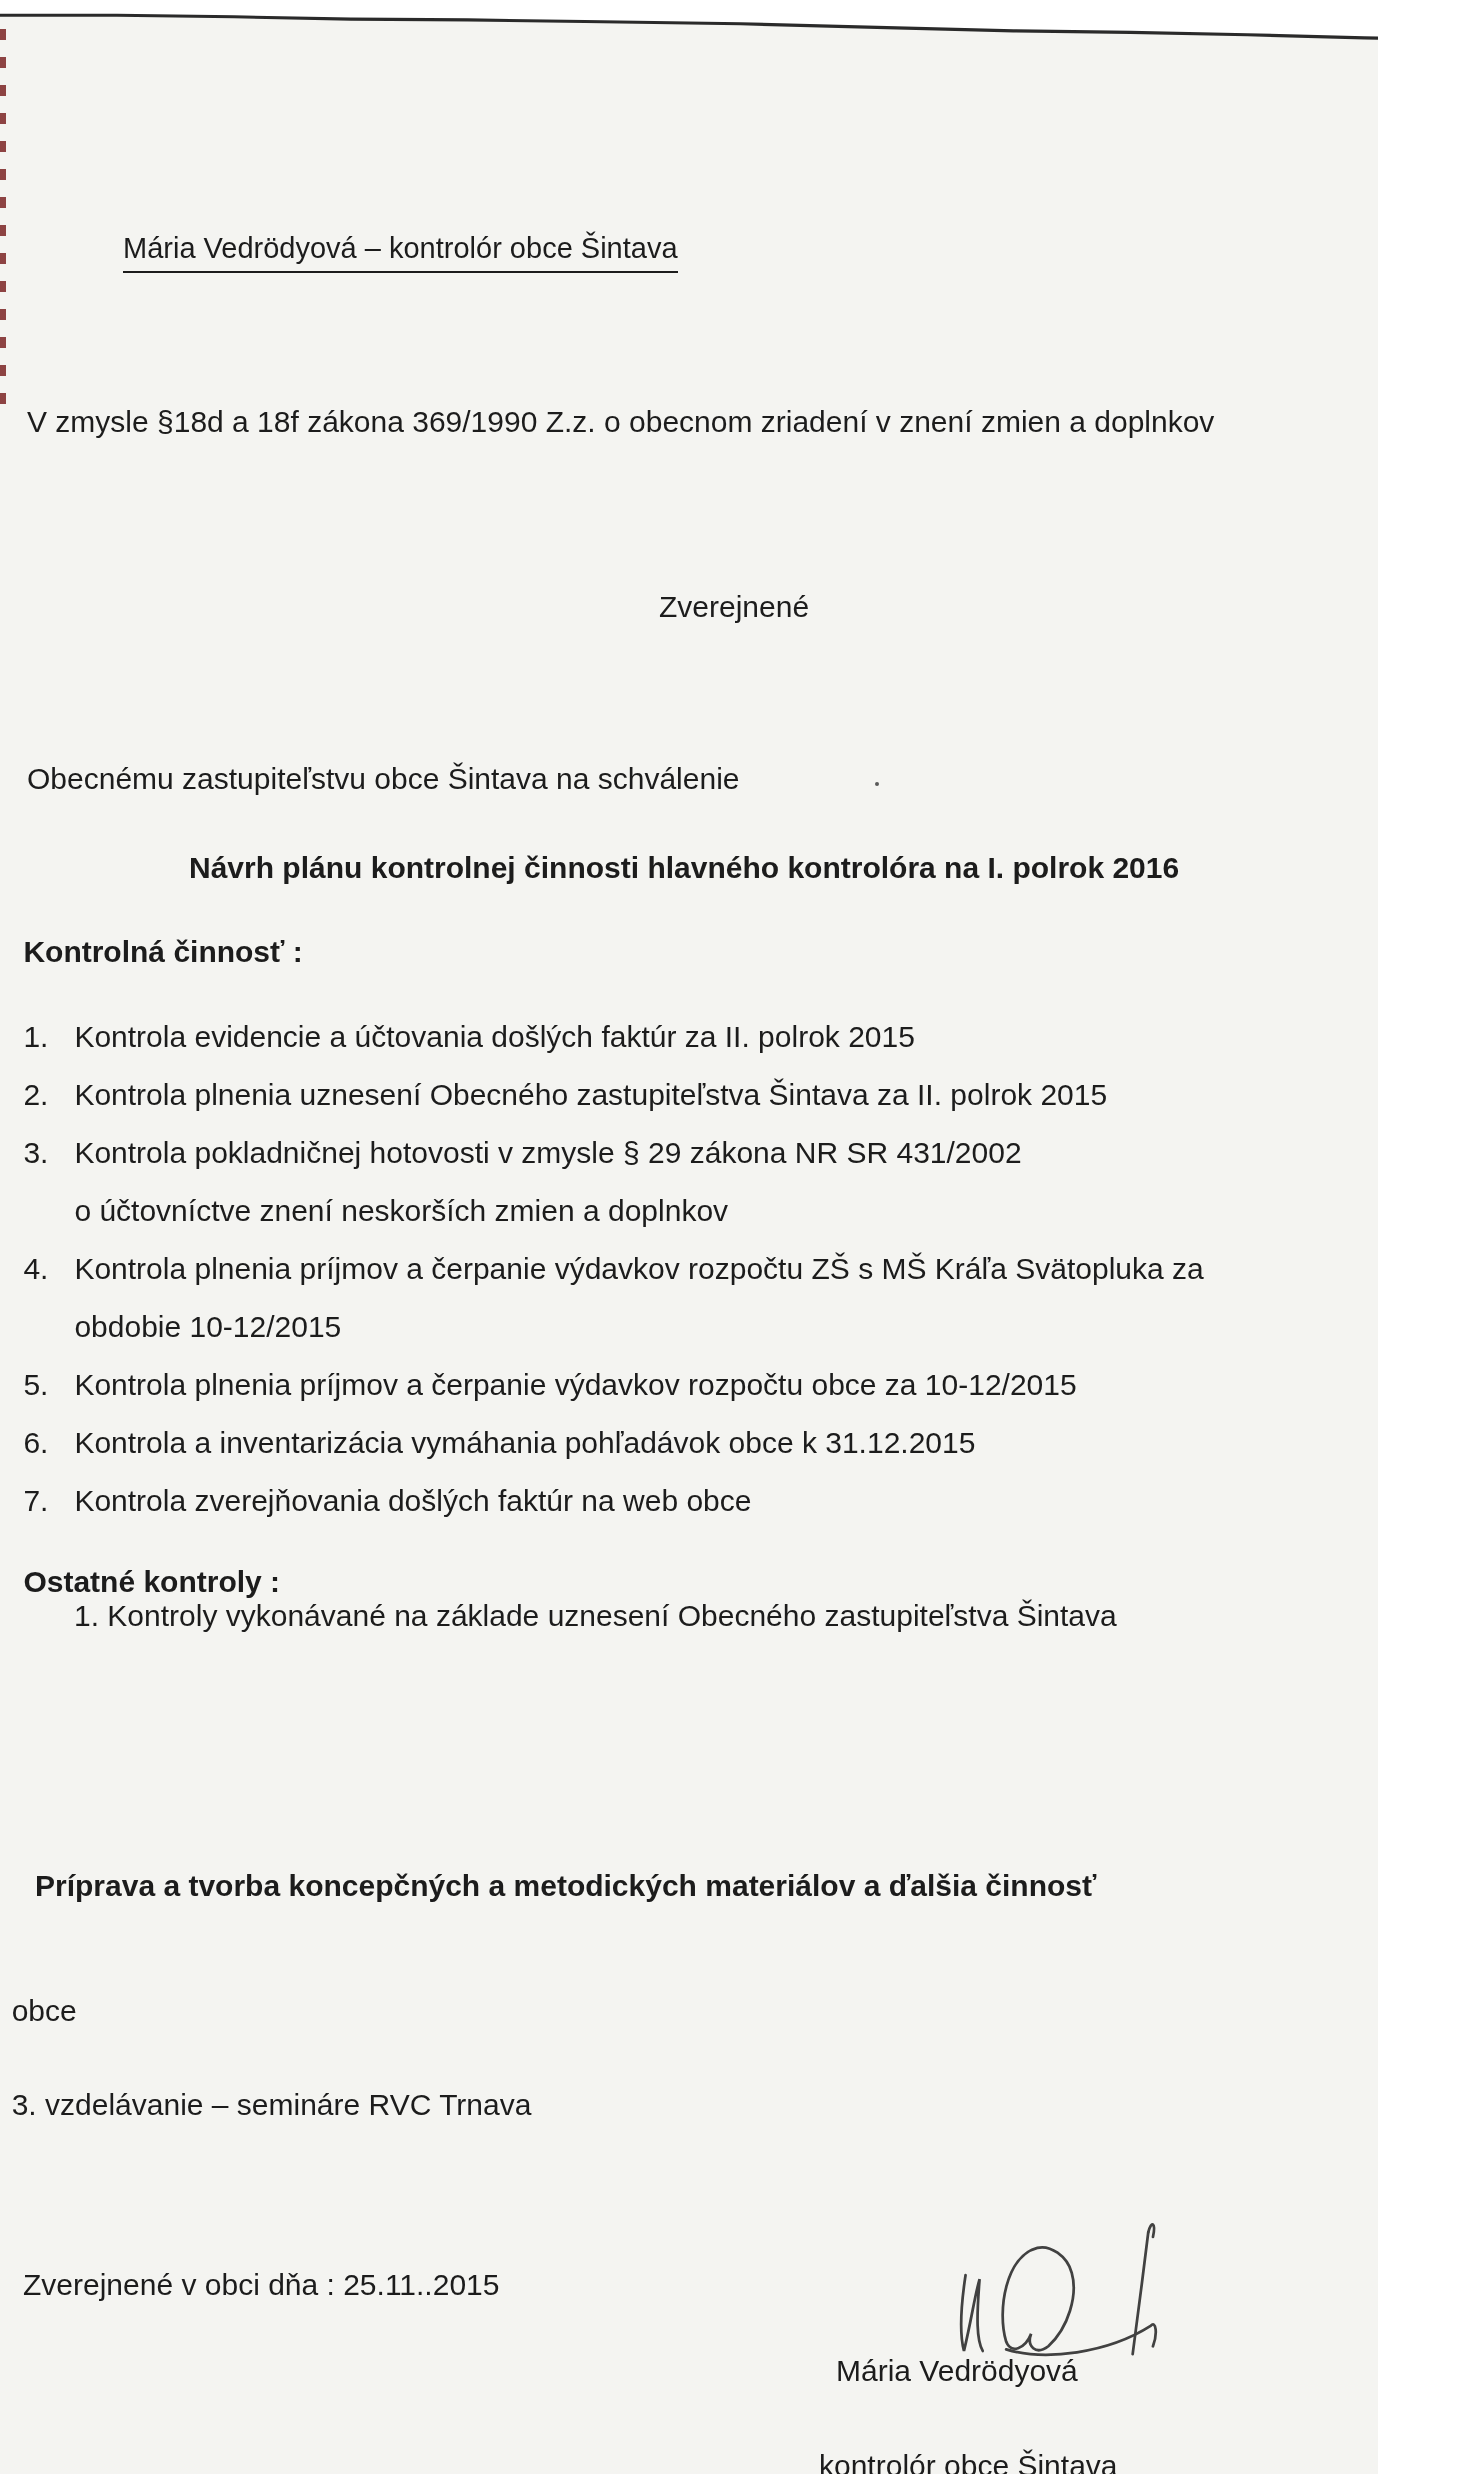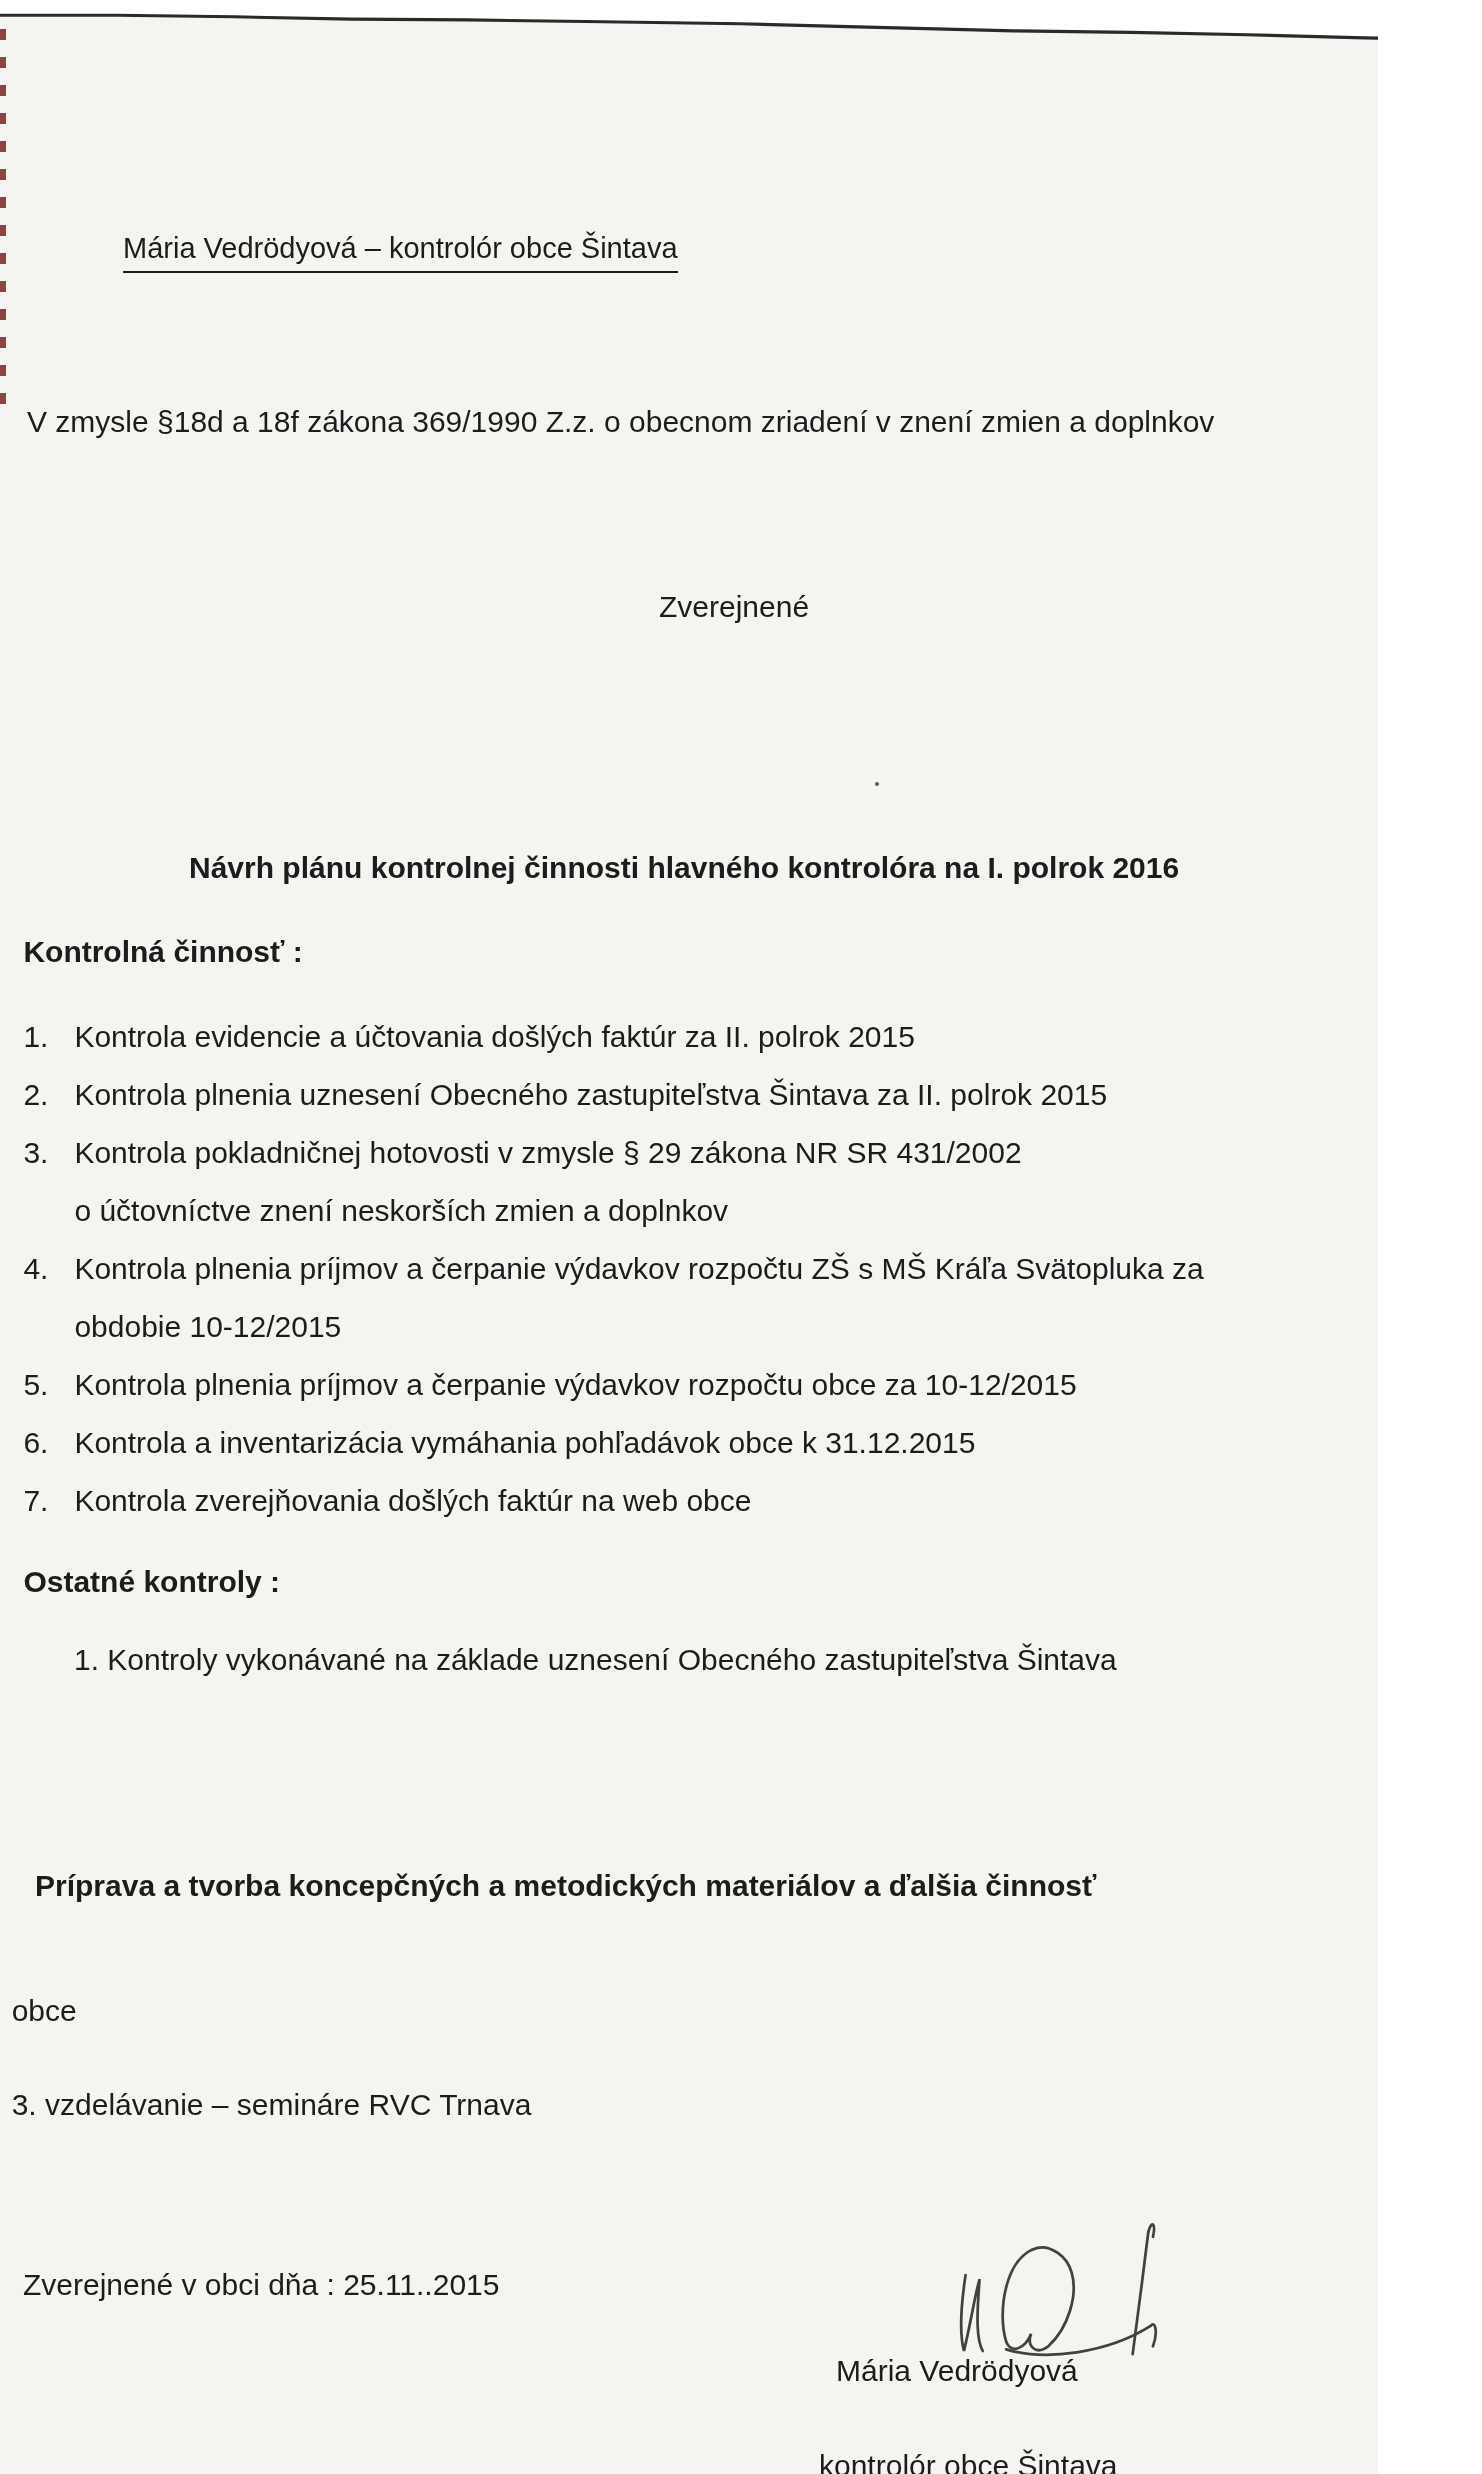--- a/index.html
+++ b/index.html
@@ -56,20 +56,21 @@
   <div class="left-marks"></div>
   <div class="speck speck-1"></div>
   <div class="speck speck-2"></div>
 
   <div class="abs title" style="top:220px; left:123px;">Mária Vedrödyová – kontrolór obce Šintava</div>
 
   <div class="abs txt38" style="top:390px; left:27px;">V zmysle §18d a 18f zákona 369/1990 Z.z. o obecnom zriadení v znení zmien a doplnkov</div>
 
   <div class="abs txt38" style="top:575px; left:659px;">Zverejnené</div>
 
+  <div class="abs txt38" style="top:747px; left:27px;">Obecnému zastupiteľstvu obce Šintava na schválenie</div>
 
   <div class="abs txt38 bold" style="top:836px; left:189px;">Návrh plánu kontrolnej činnosti hlavného kontrolóra na I. polrok 2016</div>
 
   <div class="abs txt38 bold" style="top:920px; left:23.4px;">Kontrolná činnosť :</div>
 
   <div class="control-list">
     <div class="li">
       <span class="num">1.</span>
       <span class="txt">
           <div>Kontrola evidencie a účtovania došlých faktúr za II. polrok 2015</div>
@@ -110,21 +111,21 @@
     <div class="li">
       <span class="num">7.</span>
       <span class="txt">
           <div>Kontrola zverejňovania došlých faktúr na web obce</div>
         </span>
     </div>
   </div>
 
   <div class="abs txt38 bold" style="top:1550px; left:23.4px;text-align:right;">Ostatné kontroly :</div>
 
-  <div class="plain-list" style="top:1620px; left:74px;">
+  <div class="plain-list" style="top:1576px; left:74px;">
     <div class="plain-item gap40">1. Kontroly vykonávané na základe uznesení Obecného zastupiteľstva Šintava</div>
   </div>
 
   <div class="abs txt38 bold" style="top:1854px; left:35px;">Príprava a tvorba koncepčných a metodických materiálov a ďalšia činnosť</div>
 
   <div class="plain-list" style="top:1971px; left:11.7px;">
     <div class="plain-item gap50">
       <div>obce</div>
     </div>
     <div class="plain-item">3. vzdelávanie – semináre RVC Trnava</div>

